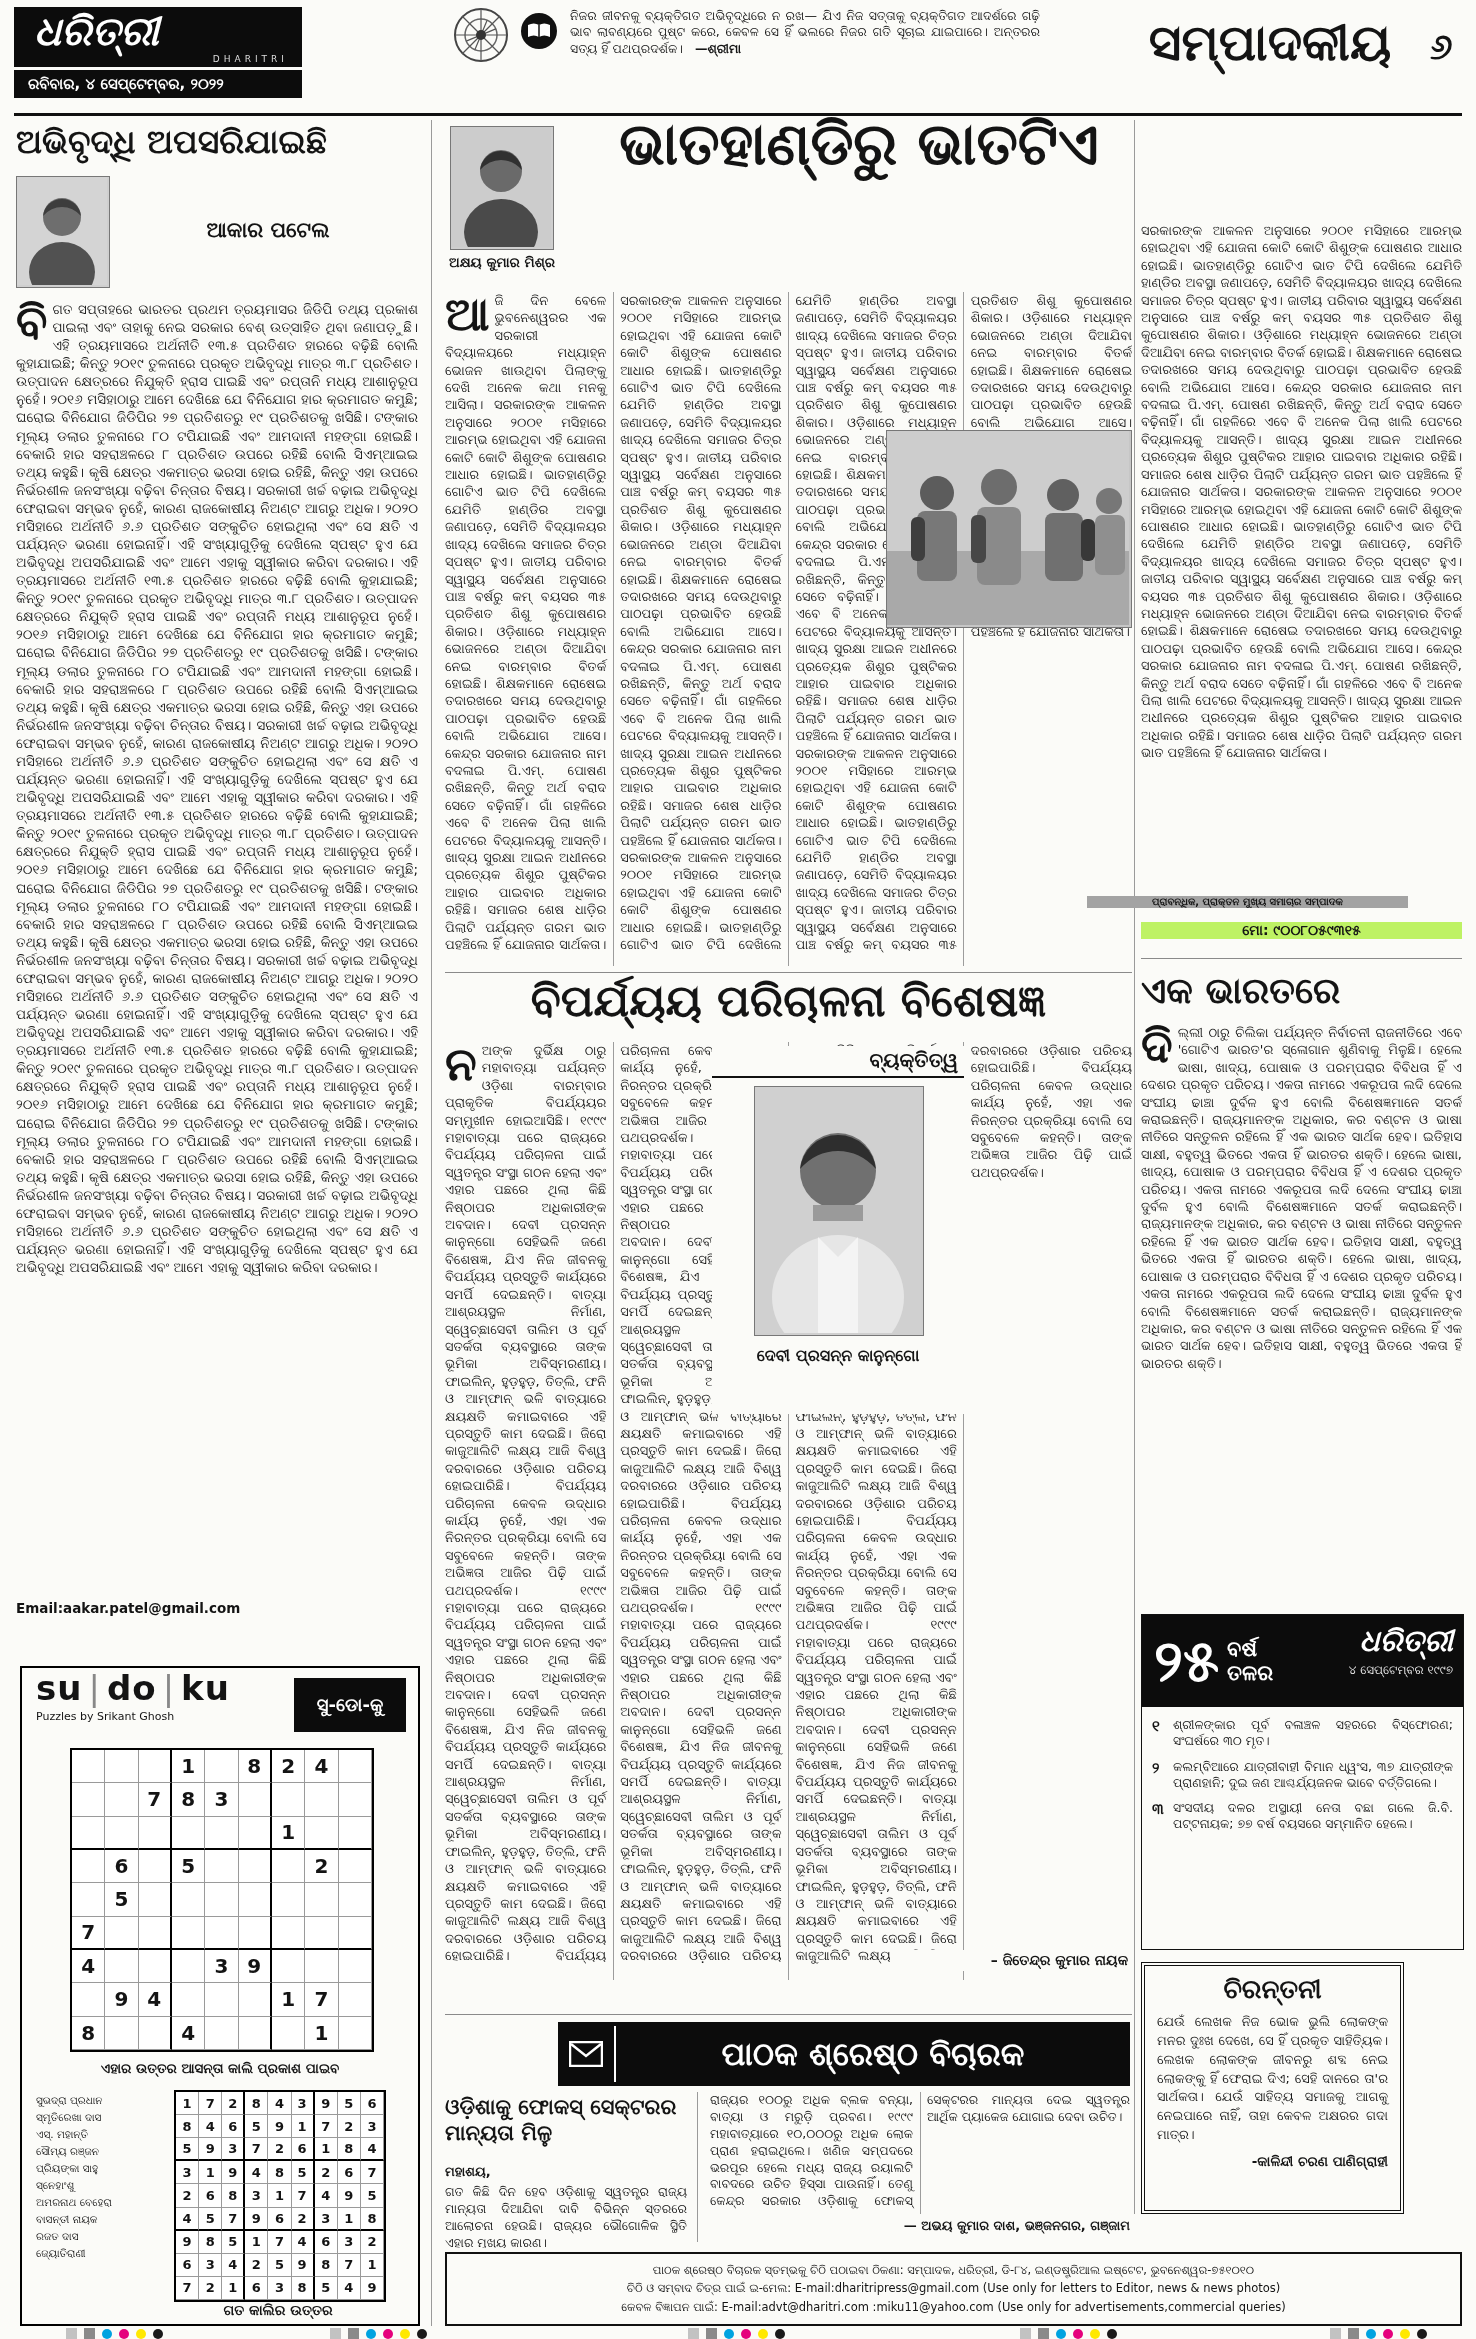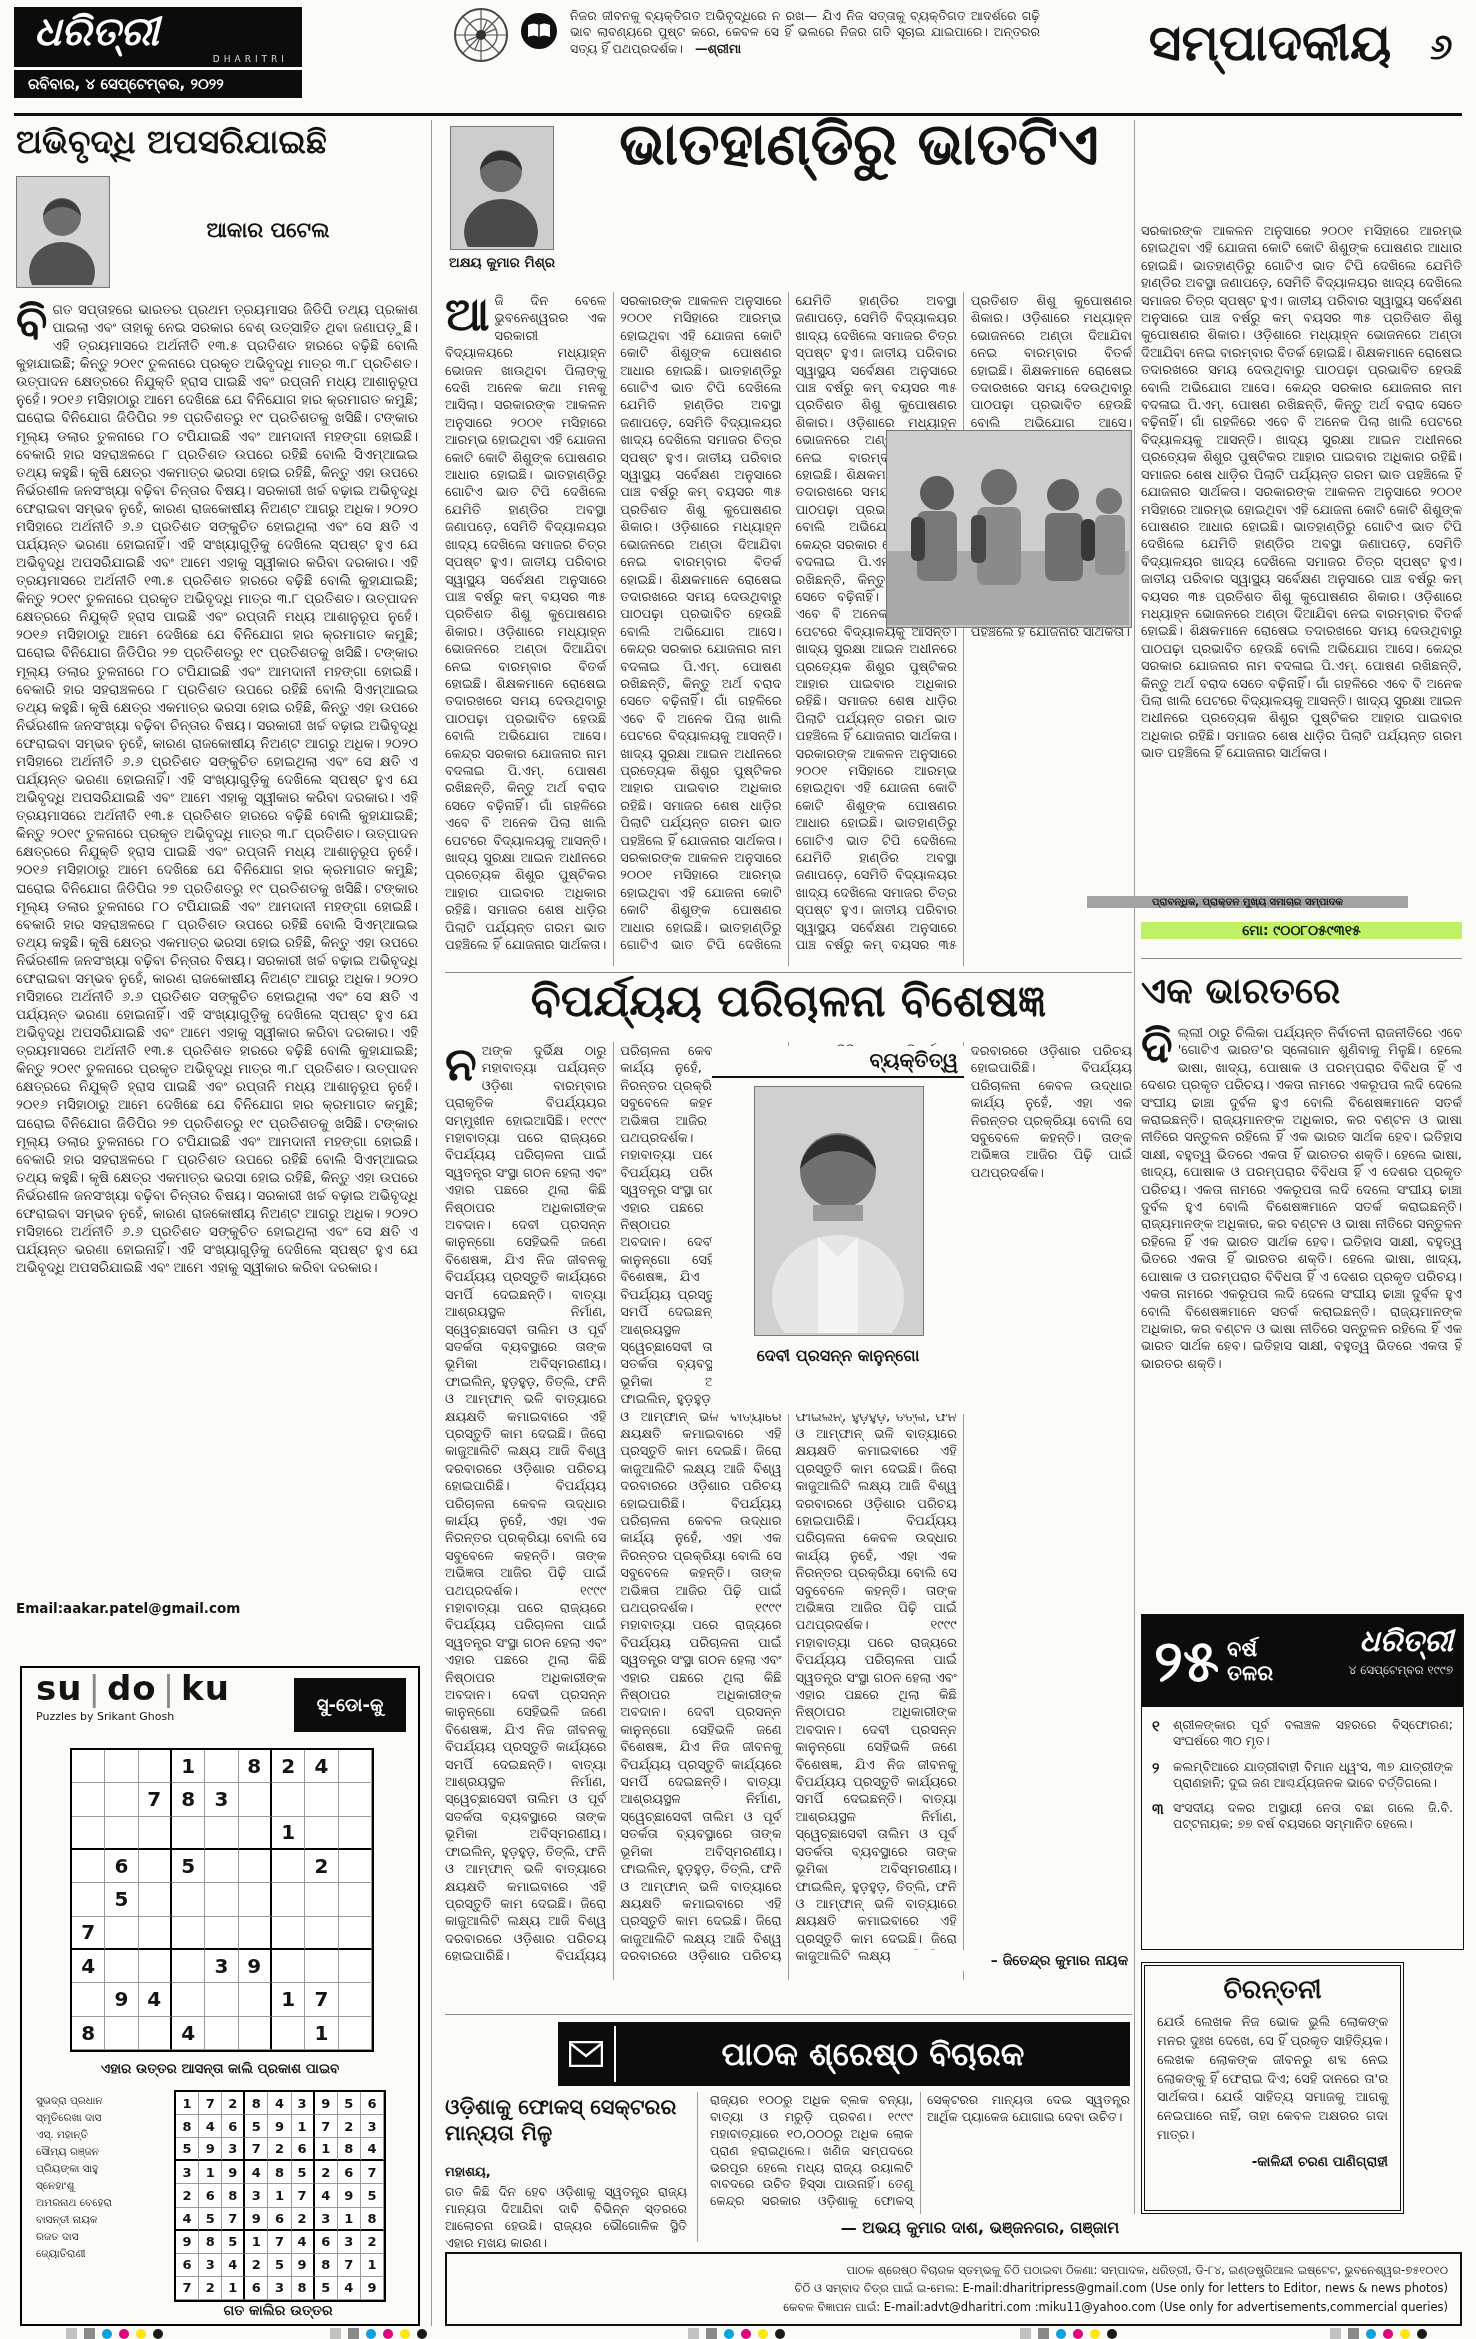--- a/index.html
+++ b/index.html
@@ -420,24 +420,24 @@
 
   <div class="abs bold" style="left:445px;top:2094px;width:242px;font-size:21px;line-height:1.25;">ଓଡ଼ିଶାକୁ ଫୋକସ୍ ସେକ୍ଟରର ମାନ୍ୟତା ମିଳୁ</div>
   <div class="abs bold" style="left:445px;top:2164px;width:242px;font-size:13px;">ମହାଶୟ,</div>
   <div class="abs just clip" style="left:445px;top:2184px;width:242px;height:64px;font-size:12.5px;line-height:1.35;">ଗତ କିଛି ଦିନ ହେବ ଓଡ଼ିଶାକୁ ସ୍ୱତନ୍ତ୍ର ରାଜ୍ୟ ମାନ୍ୟତା ଦିଆଯିବା ଦାବି ବିଭିନ୍ନ ସ୍ତରରେ ଆଲୋଚନା ହେଉଛି। ରାଜ୍ୟର ଭୌଗୋଳିକ ସ୍ଥିତି ଏହାର ମୁଖ୍ୟ କାରଣ।</div>
 
   <div class="rule-v" style="left:697px;top:2092px;height:150px;"></div>
 
   <div class="abs cols2 clip just" style="left:710px;top:2092px;width:420px;height:122px;font-size:12.5px;line-height:1.35;">
     <span>ରାଜ୍ୟର ୧୦୦ରୁ ଅଧିକ ବ୍ଲକ ବନ୍ୟା, ବାତ୍ୟା ଓ ମରୁଡ଼ି ପ୍ରବଣ। ୧୯୯୯ ମହାବାତ୍ୟାରେ ୧୦,୦୦୦ରୁ ଅଧିକ ଲୋକ ପ୍ରାଣ ହରାଇଥିଲେ। ଖଣିଜ ସମ୍ପଦରେ ଭରପୂର ହେଲେ ମଧ୍ୟ ରାଜ୍ୟ ରୟାଲଟି ବାବଦରେ ଉଚିତ ହିସ୍ସା ପାଉନାହିଁ। ତେଣୁ କେନ୍ଦ୍ର ସରକାର ଓଡ଼ିଶାକୁ ଫୋକସ୍ ସେକ୍ଟରର ମାନ୍ୟତା ଦେଇ ସ୍ୱତନ୍ତ୍ର ଆର୍ଥିକ ପ୍ୟାକେଜ ଯୋଗାଇ ଦେବା ଉଚିତ।</span>
   </div>
-  <div class="abs bold rgt" style="left:830px;top:2218px;width:300px;font-size:16px;background:#fbfbf8;text-align:center;">— ଅଭୟ କୁମାର ଦାଶ, ଭଞ୍ଜନଗର, ଗଞ୍ଜାମ</div>
+  <div class="abs bold rgt" style="left:830px;top:2218px;width:300px;font-size:13px;background:#fbfbf8;">— ଅଭୟ କୁମାର ଦାଶ, ଭଞ୍ଜନଗର, ଗଞ୍ଜାମ</div>
 
   <div class="abs" style="left:445px;top:2252px;width:1017px;height:74px;border:2px solid #111;box-sizing:border-box;padding:7px 12px;">
-    <div id="contact-lines" style="font-size:11.5px;line-height:1.6;text-align:right;">
+    <div id="contact-lines" style="font-size:11.5px;line-height:1.6;text-align:center;">
         <div>ପାଠକ ଶ୍ରେଷ୍ଠ ବିଚାରକ ସ୍ତମ୍ଭକୁ ଚିଠି ପଠାଇବା ଠିକଣା: ସମ୍ପାଦକ, ଧରିତ୍ରୀ, ଡି-୮୪, ଇଣ୍ଡଷ୍ଟ୍ରିଆଲ ଇଷ୍ଟେଟ, ଭୁବନେଶ୍ୱର-୭୫୧୦୧୦</div>
         <div>ଚିଠି ଓ ସମ୍ବାଦ ଚିତ୍ର ପାଇଁ ଇ-ମେଲ: E-mail:dharitripress@gmail.com (Use only for letters to Editor, news &amp; news photos)</div>
         <div>କେବଳ ବିଜ୍ଞାପନ ପାଇଁ: E-mail:advt@dharitri.com  :miku11@yahoo.com (Use only for advertisements,commercial queries)</div>
       </div>
   </div>
 
   <div class="reg-cluster" style="left:66px;top:2328px;">
       <span class="reg-sq" style="background: rgb(194, 194, 194);"></span>
       <span class="reg-sq" style="background: rgb(138, 138, 138);"></span>
       <span class="reg-dot" style="background: rgb(0, 163, 224);"></span>

